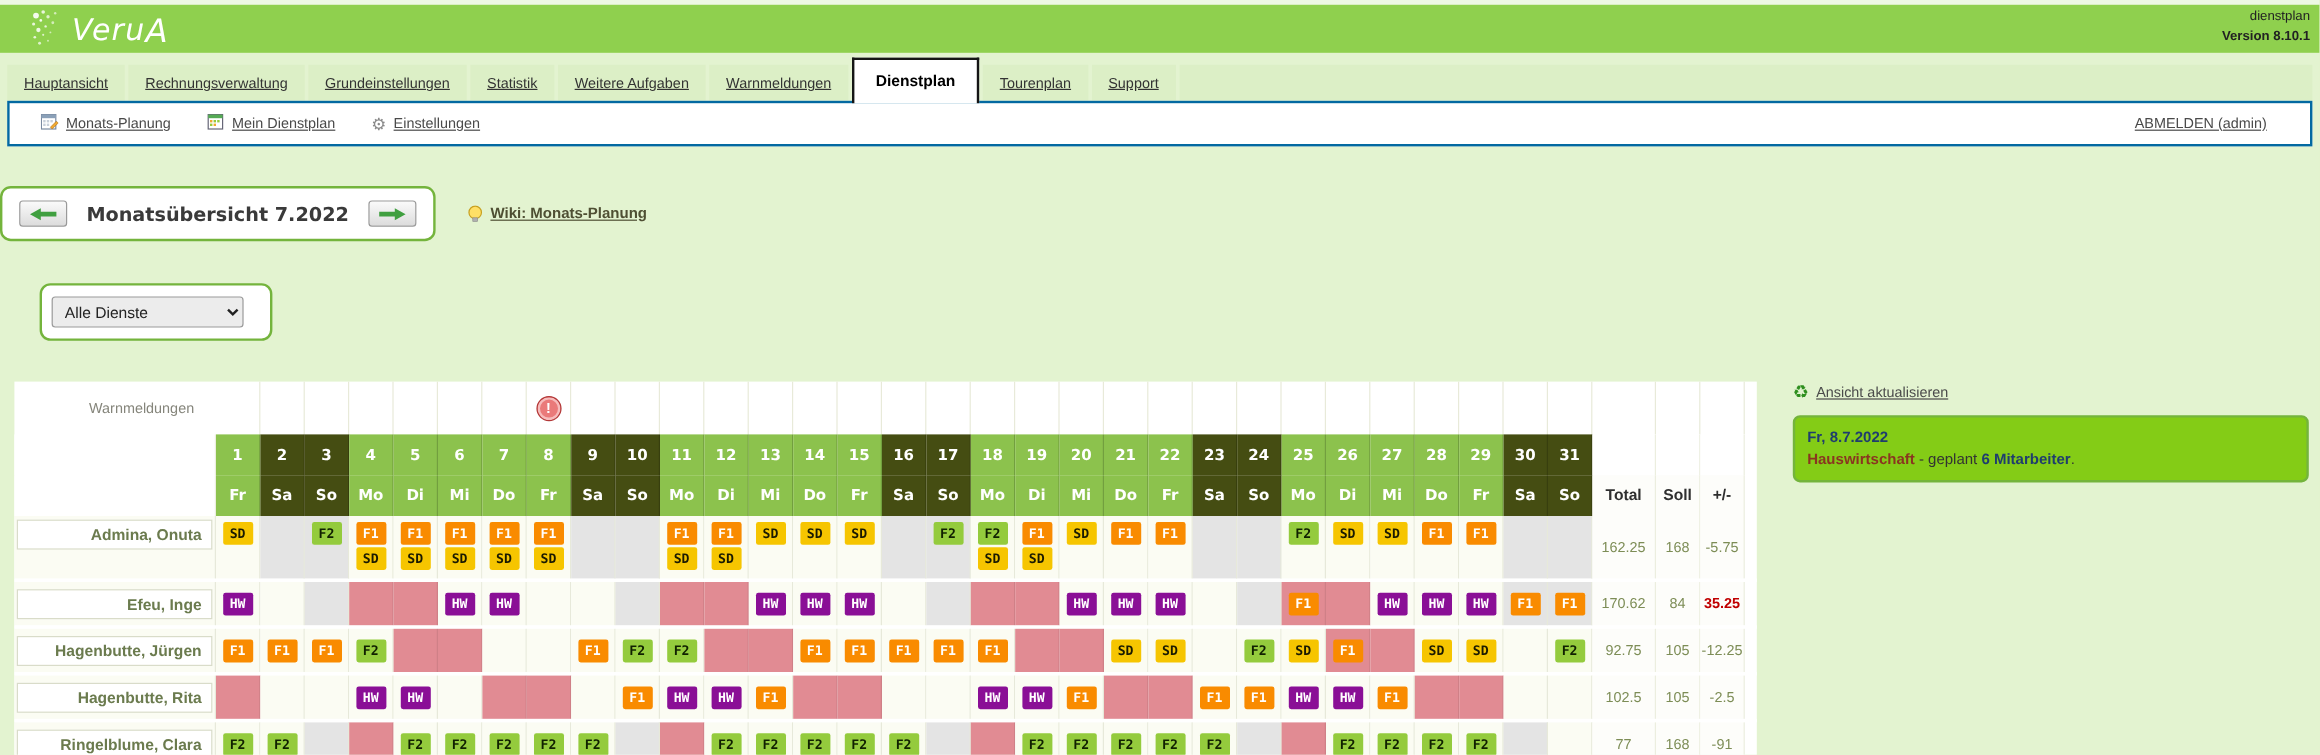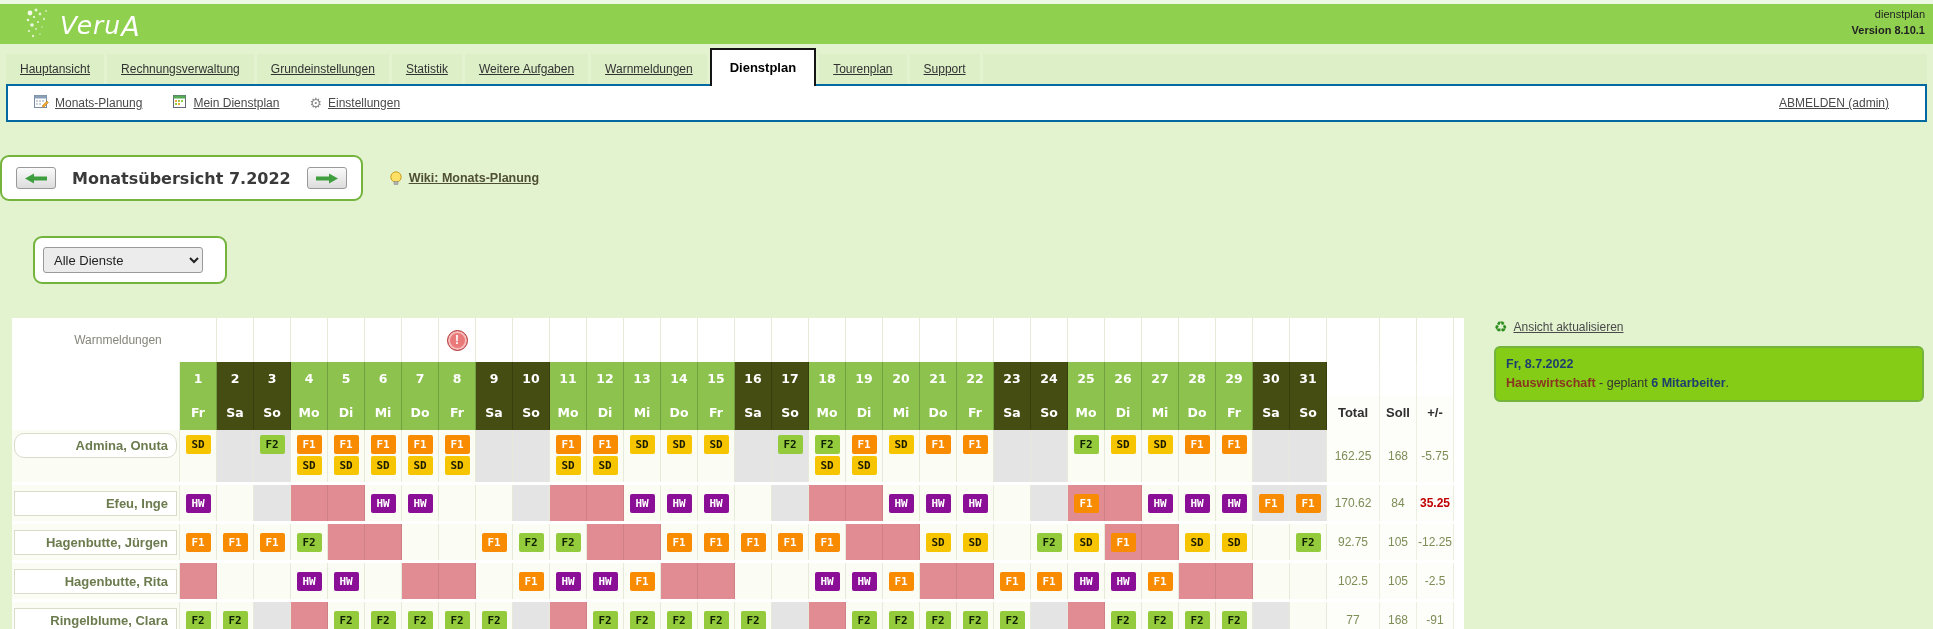--- a/index.html
+++ b/index.html
@@ -60,21 +60,21 @@
       align-items:center;justify-content:center;gap:2px;cursor:pointer;}
   .cell.bg-g{background:#e4e4e4;}
   .cell.bg-p{background:#e18b93;border-right:1px solid rgba(0,0,0,0.08);}
   .erow.tall .cell{justify-content:flex-start;padding-top:5px;box-sizing:border-box;}
   .badge{width:25px;height:19px;line-height:19px;text-align:center;font-family:"DejaVu Sans Mono",monospace;
       font-size:11px;font-weight:bold;border-radius:2px;}
   .namecell{background:#fbfcf3;display:flex;align-items:center;border-right:1px solid #e7e9da;}
   .erow.tall .namecell{align-items:flex-start;}
   .namebox{flex:1;margin:2px;background:#fff;border:1px solid #d9dcc9;padding:4px 8px 4px 4px;
       text-align:right;font-weight:bold;color:#6b7b4e;font-size:13px;}
-  .erow.tall .namebox{margin-top:3px;border-radius:10px;}
+  .erow.tall .namebox{margin-top:3px;}
   .tot{background:#fdfdfa;border-right:1px solid #eceedf;display:flex;align-items:center;justify-content:center;
       color:#7d8d56;font-size:12px;}
   .tot.alert{color:#c00000;font-weight:bold;}
   
   .right-panel{margin-left:30px;width:430px;}
   .refresh-row{display:flex;align-items:center;gap:6px;}
   .refresh-row a{color:#4a4a4a;text-decoration:underline;cursor:pointer;}
   .info-box{margin-top:10px;background:#84cc16;border:2px solid #74b43c;border-radius:6px;padding:7px 10px;
       font-size:12.5px;line-height:1.5;}
   .info-date{font-weight:bold;color:#1f3d6e;}

